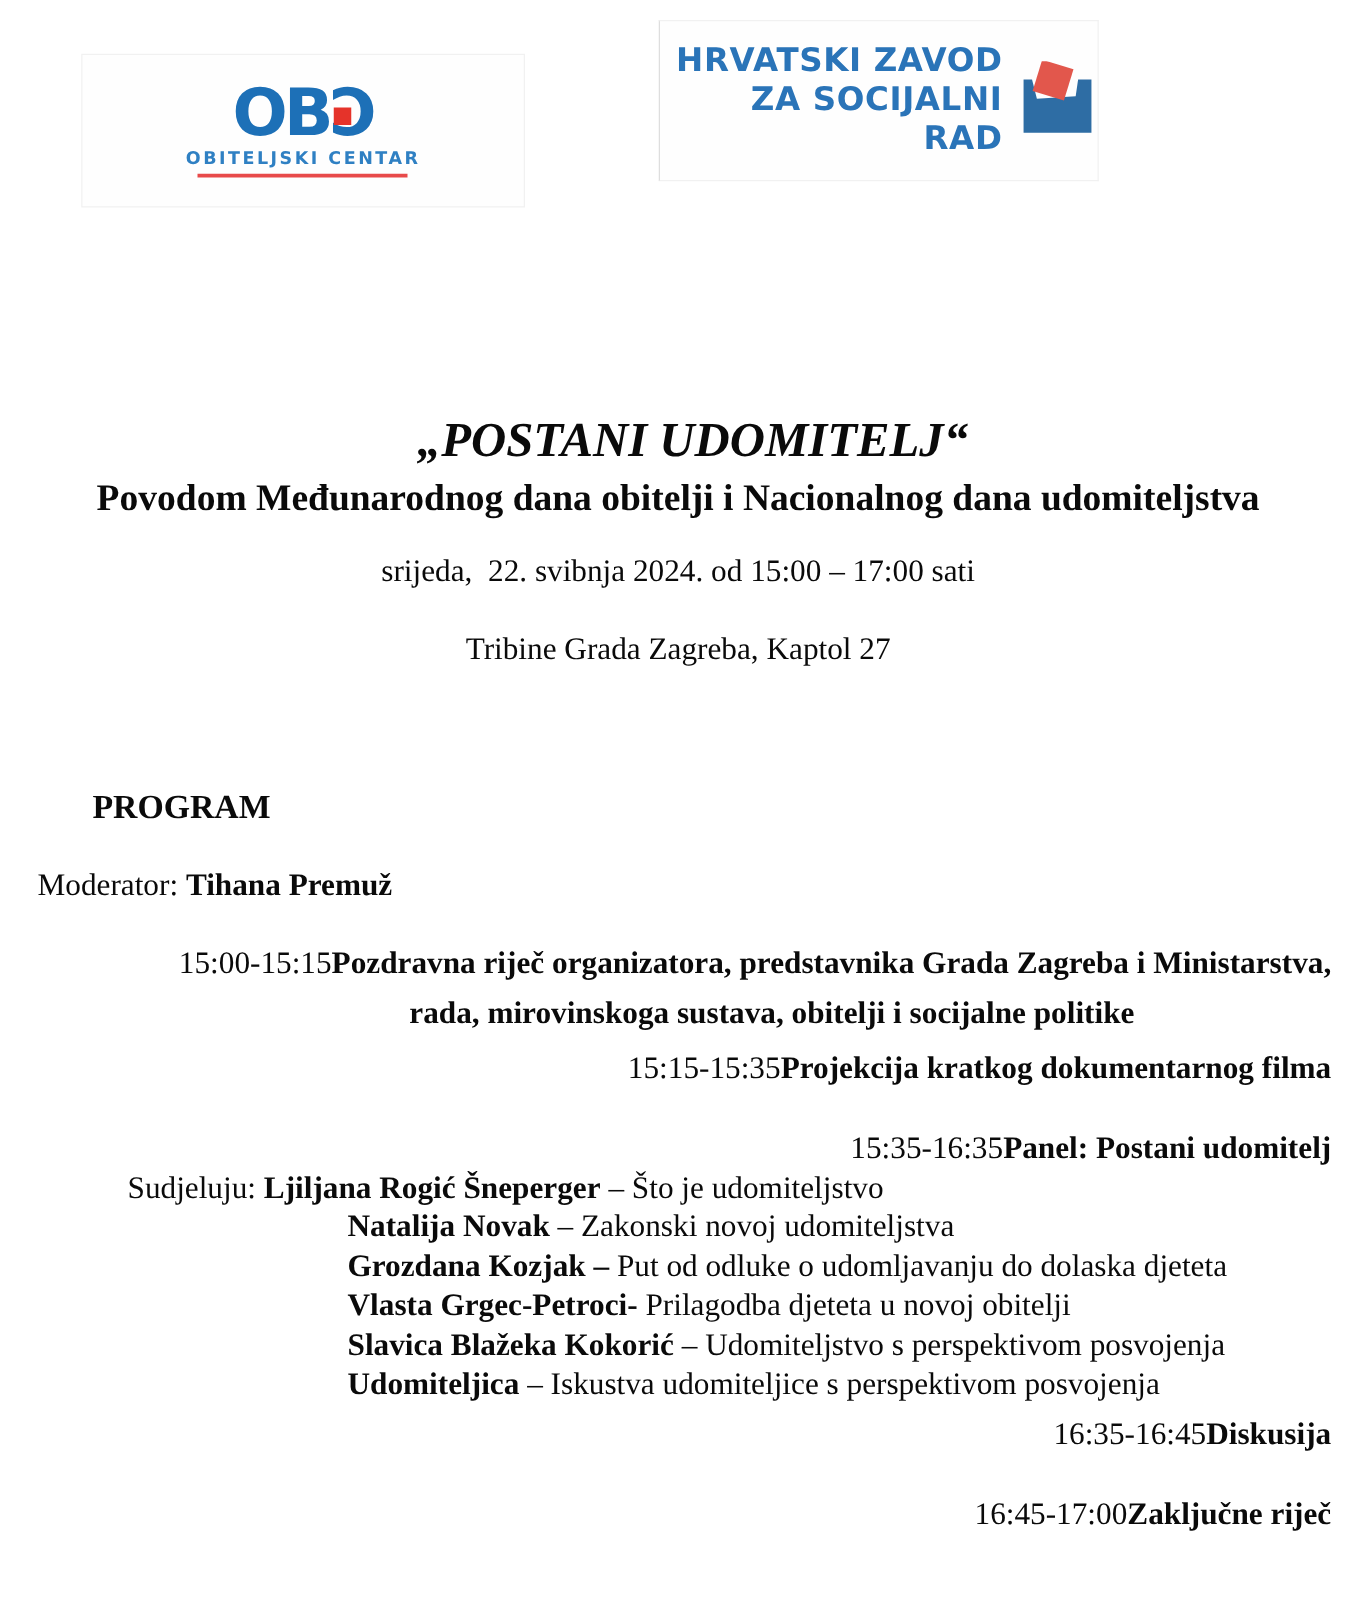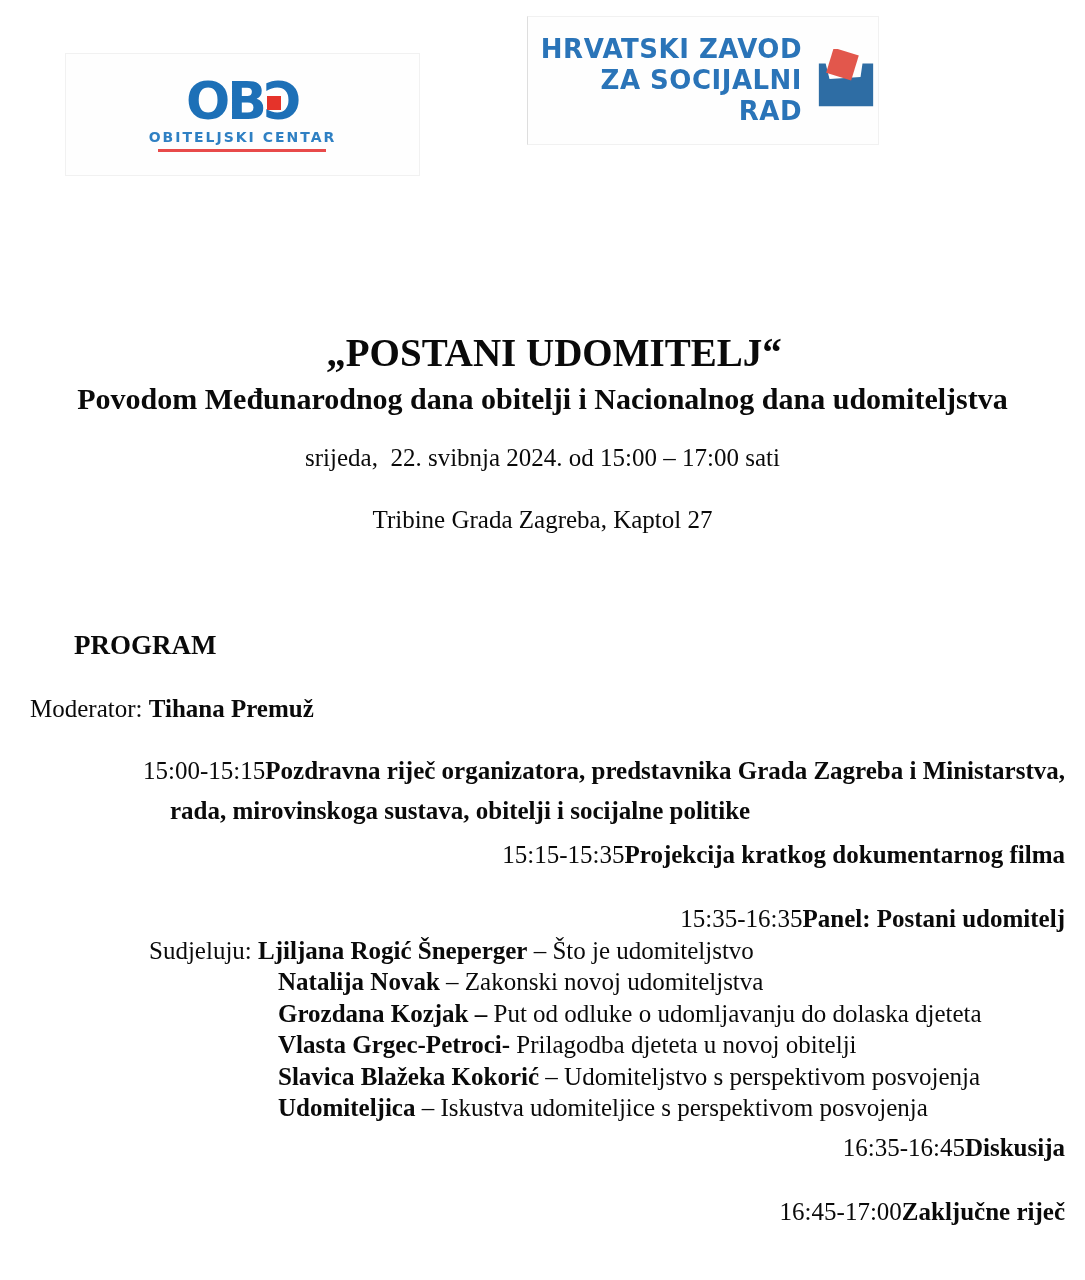--- a/index.html
+++ b/index.html
@@ -13,21 +13,21 @@
   }
 
   
   .logo-row { position: relative; height: 140px; }
   .logo-box {
     position: absolute;
     background: #fefefe;
     border: 1px solid #f1f1f1;
     display: flex; align-items: center; justify-content: center;
   }
-  .obc-box { left: 65px; top: 53px; width: 355px; height: 123px; }
+  .obc-box { left: 65px; top: 43px; width: 355px; height: 123px; }
   .hzsr-box { left: 527px; top: 16px; width: 352px; height: 129px; border-left-color: #dedede; }
 
   .obc-logo { text-align: center; }
   .obc-mark {
     position: relative;
     display: inline-block;
     font-family: "DejaVu Sans", sans-serif;
     font-weight: 700;
     font-size: 52px;
     line-height: 0.95;
@@ -62,45 +62,46 @@
     color: #2a74b8;
     text-align: right;
   }
   .hzsr-icon svg { display: block; }
 
   
   .header-block { text-align: center; margin-top: 190px; }
   .event-title {
     font-size: 39px;
     font-weight: 700;
+    font-style: italic;
     line-height: 1.2;
     margin-left: 23px;
   }
   .event-subtitle {
     font-size: 30px;
     font-weight: 700;
     line-height: 1.45;
   }
   .event-datetime { font-size: 25px; margin-top: 24px; }
   .event-location { font-size: 25px; margin-top: 34px; }
   .pre { white-space: pre-wrap; }
 
   
   .program { padding-left: 30px; padding-right: 20px; font-size: 25px; }
   .program-heading { font-size: 27px; font-weight: 700; margin-top: 96px; margin-left: 44px; }
   .moderator-line { margin-top: 34px; }
   b, .bold { font-weight: 700; }
 
   .sched { margin-top: 34px; text-align: right; }
   .sched .time { display: inline-block; width: 140px; font-weight: 400; }
-  .sched-cont { margin-left: 140px; margin-top: 12px; }
+  .sched-cont { margin-left: 140px; margin-top: 12px; text-align: center; }
   .sched.tight { margin-top: 16px; }
 
   .panel-block { line-height: 31.5px; }
-  .panel-lead { margin-left: 119px; }
+  .panel-lead { margin-left: 72px; }
   .panel-line { margin-left: 248px; }
 
   .sched.disk { margin-top: 10px; }
   .sched.final { margin-top: 36px; }
 </style>
 </head>
 <body>
 
 <div class="logo-row">
 

